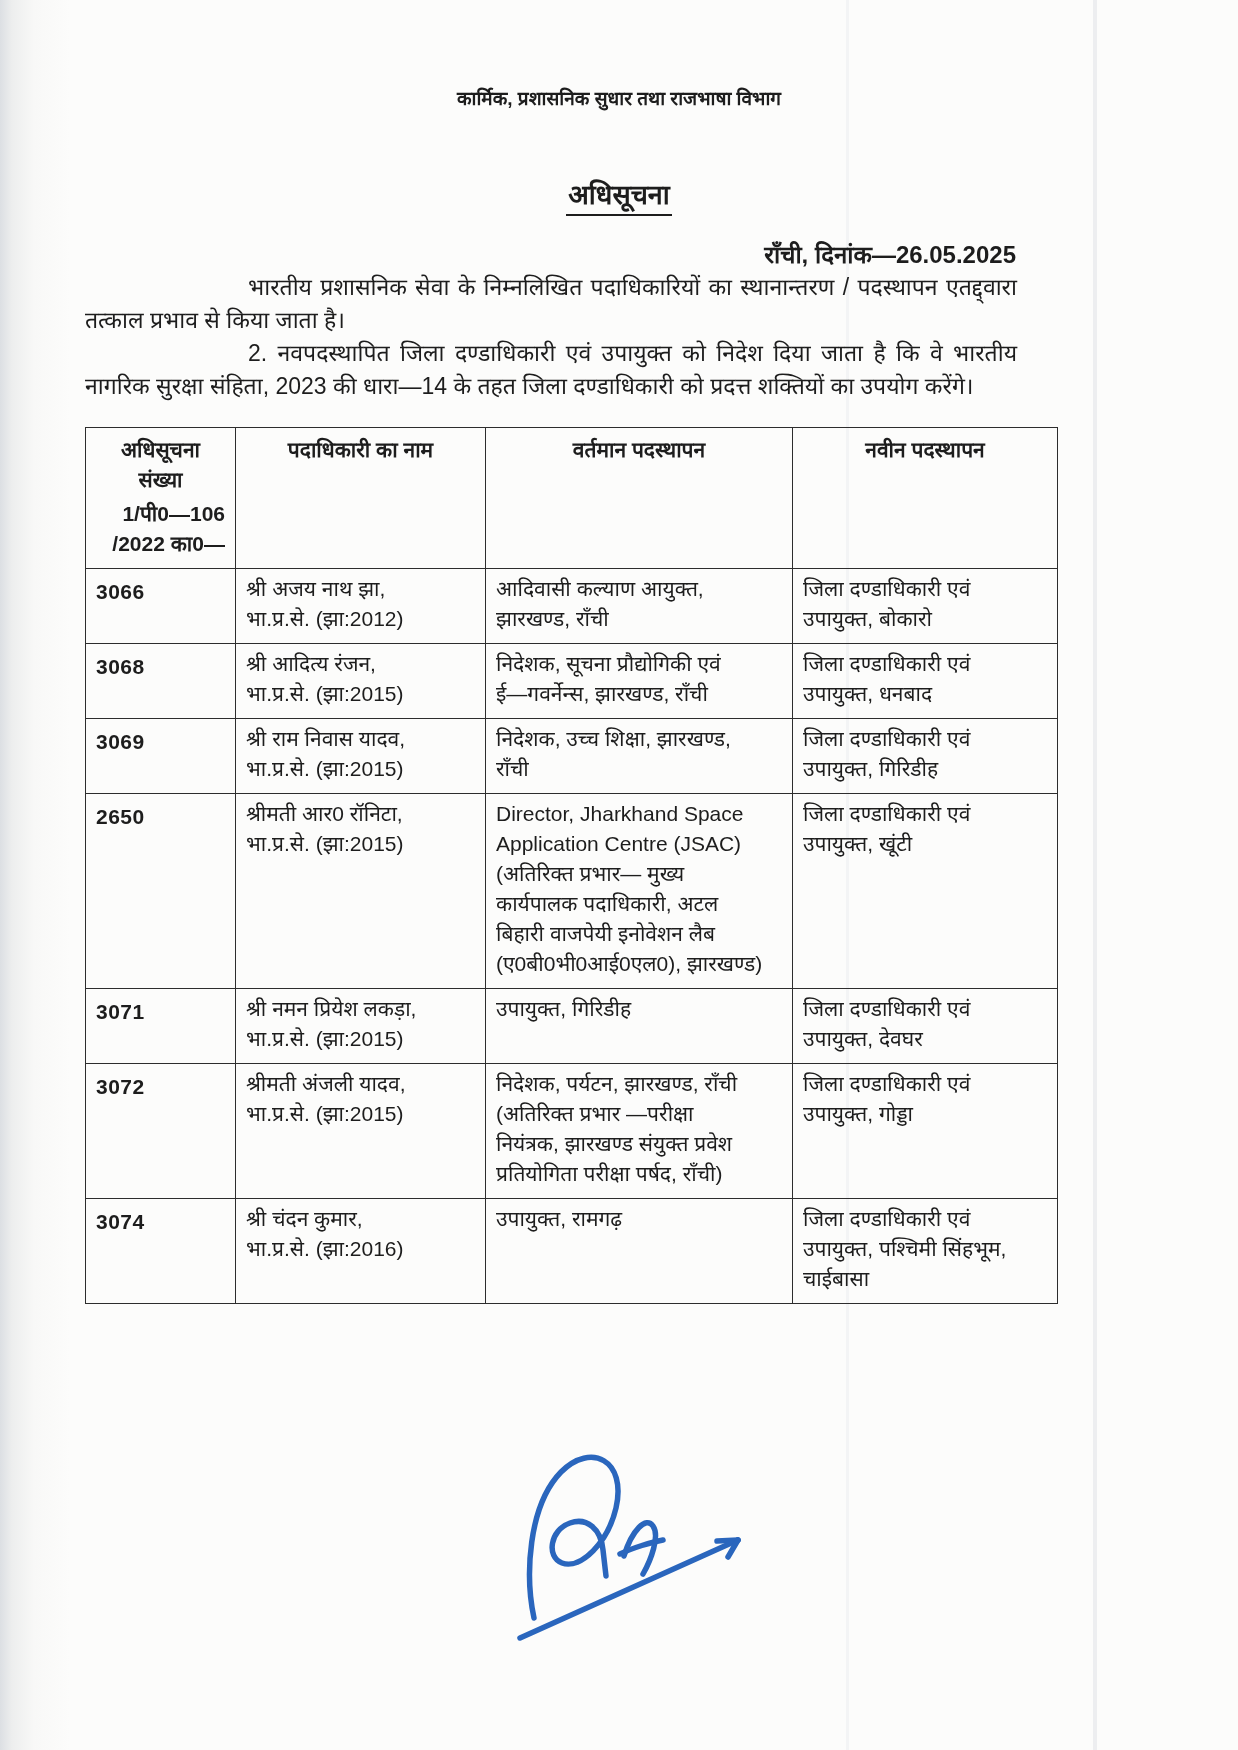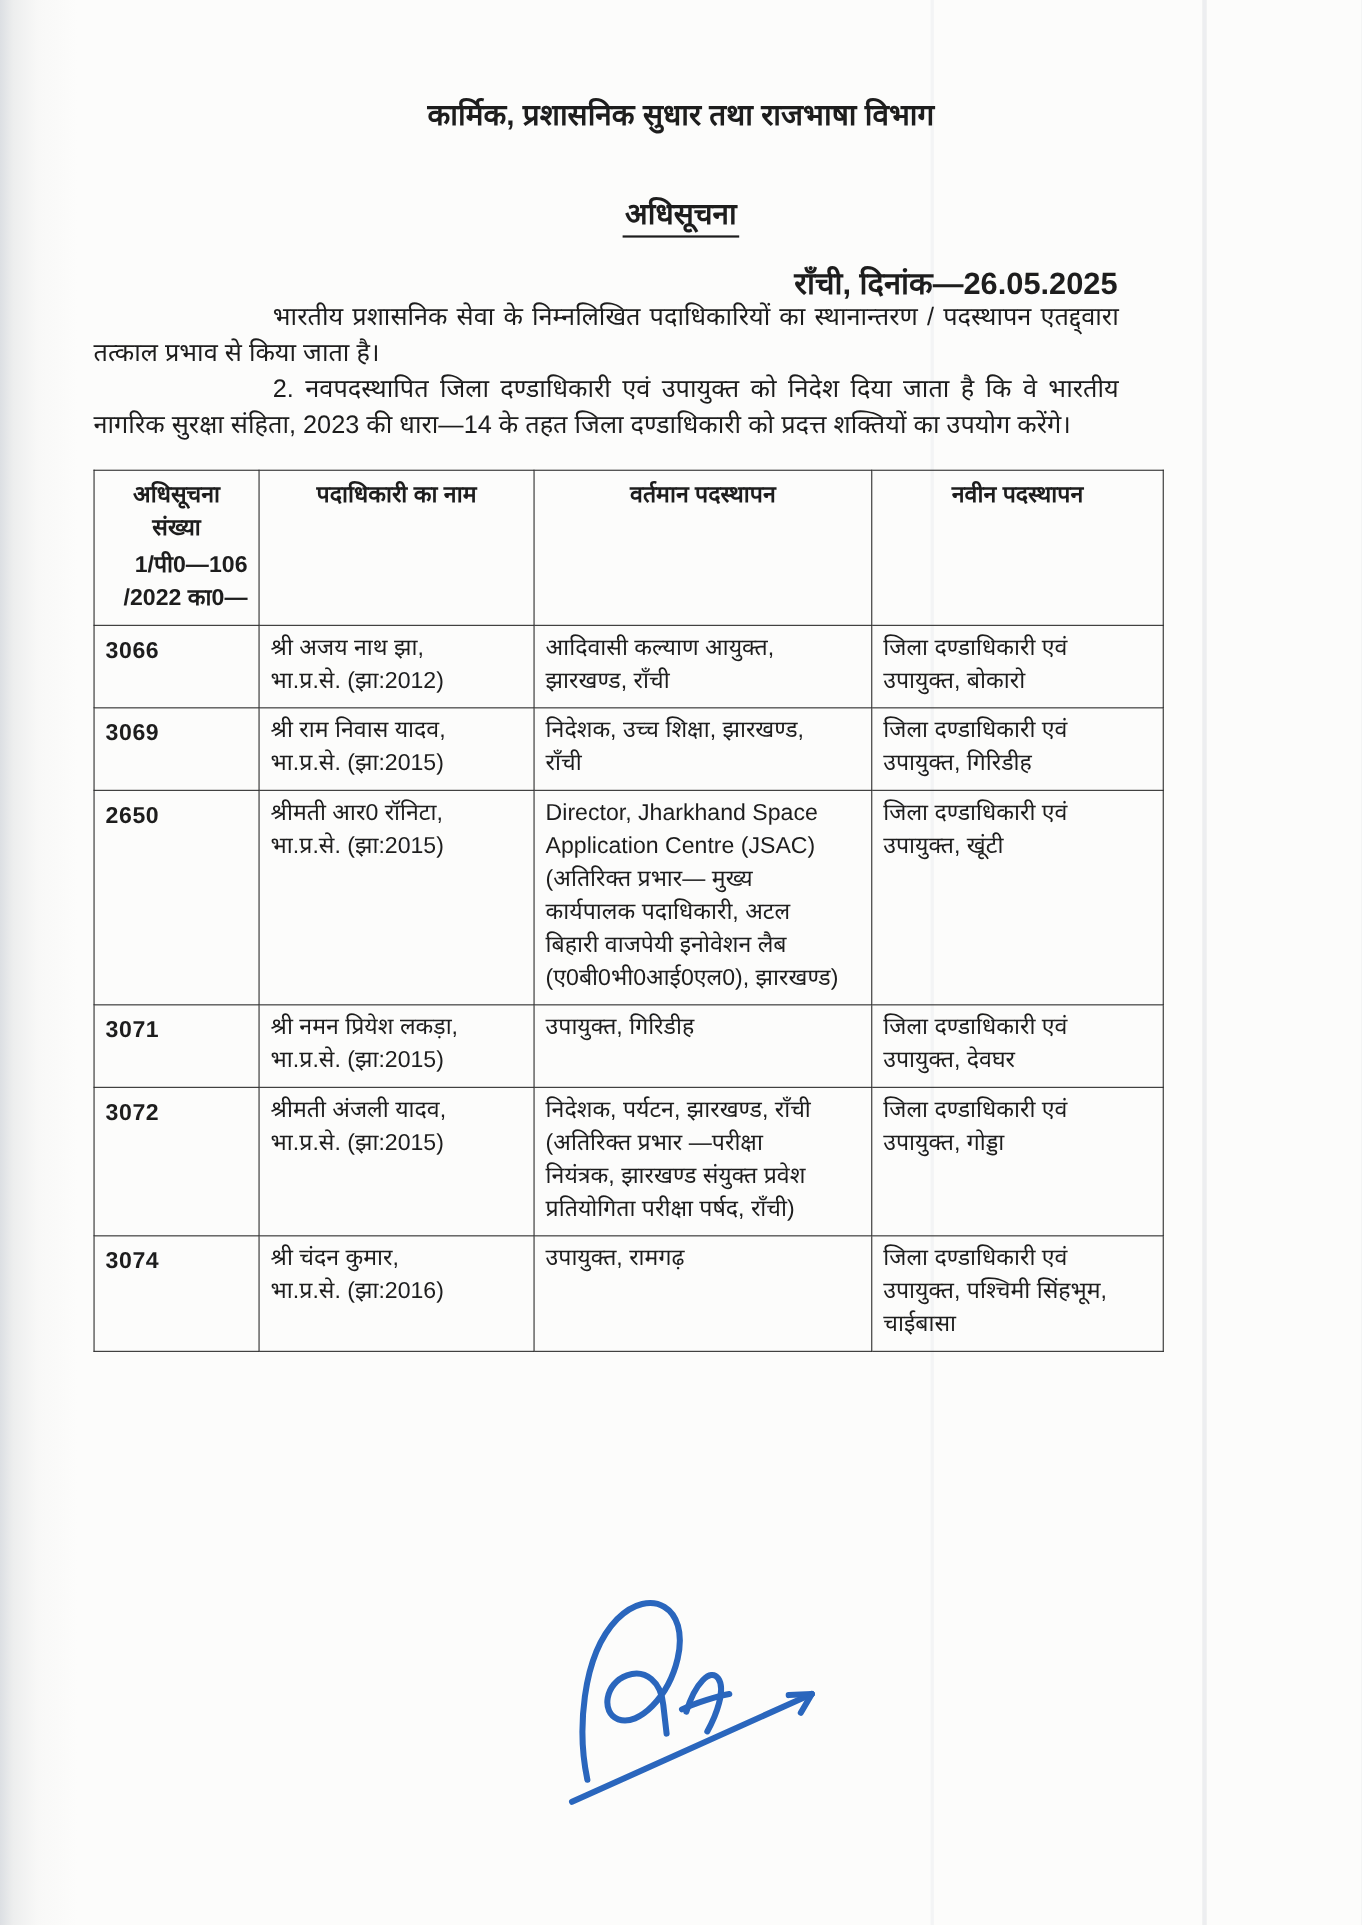--- a/index.html
+++ b/index.html
@@ -12,28 +12,28 @@
     color:#1d1d1d;
     overflow:hidden;
   }
   .scan-streak { position:absolute; top:0; left:1093px; width:4px; height:100%;
     background:rgba(185,192,202,0.22); }
   .scan-streak2 { position:absolute; top:0; left:846px; width:3px; height:100%;
     background:rgba(185,192,202,0.12); }
 
   .doc-header { position:absolute; top:72px; left:0; width:100%; text-align:center; }
   .gov-line { font-size:28px; font-weight:700; letter-spacing:0.5px; }
-  .dept-line { font-size:27px; font-weight:700; margin-top:13px; }
+  .dept-line { font-size:19px; font-weight:700; margin-top:13px; }
 
   .notif-title { position:absolute; top:175px; left:0; width:100%; text-align:center;
     font-size:27px; font-weight:700; }
   .notif-title span { border-bottom:2.5px solid #1d1d1d; padding:0 2px 4px; }
 
   .date-line { position:absolute; top:237px; right:222px;
-    font-size:28px; font-weight:600; }
+    font-size:24px; font-weight:600; }
 
   .body-text { position:absolute; top:271px; left:85px; width:932px;
     font-size:23px; line-height:33px; text-align:justify; font-weight:500; }
   .body-text p { margin:0; text-indent:163px; }
 
   .table-wrap { position:absolute; top:427px; left:85px; }
   table { border-collapse:collapse; width:972px; table-layout:fixed; }
   col.c1 { width:150px; } col.c2 { width:250px; } col.c3 { width:307px; } col.c4 { width:265px; }
   th, td { border:1.8px solid #2d2d2d; vertical-align:top;
     padding:5px 10px 9px; font-size:21px; line-height:30px; }
@@ -91,20 +91,29 @@
       <tr>
         <td class="num">3066</td>
         <td class="pre">श्री अजय नाथ झा,
 भा.प्र.से. (झा:2012)</td>
         <td class="pre">आदिवासी कल्याण आयुक्त,
 झारखण्ड, राँची</td>
         <td class="pre">जिला दण्डाधिकारी एवं
 उपायुक्त, बोकारो</td>
       </tr>
       <tr>
+        <td class="num">3068</td>
+        <td class="pre">श्री आदित्य रंजन,
+भा.प्र.से. (झा:2015)</td>
+        <td class="pre">निदेशक, सूचना प्रौद्योगिकी एवं
+ई—गवर्नेन्स, झारखण्ड, राँची</td>
+        <td class="pre">जिला दण्डाधिकारी एवं
+उपायुक्त, धनबाद</td>
+      </tr>
+      <tr>
         <td class="num">3069</td>
         <td class="pre">श्री राम निवास यादव,
 भा.प्र.से. (झा:2015)</td>
         <td class="pre">निदेशक, उच्च शिक्षा, झारखण्ड,
 राँची</td>
         <td class="pre">जिला दण्डाधिकारी एवं
 उपायुक्त, गिरिडीह</td>
       </tr>
       <tr>
         <td class="num">2650</td>

